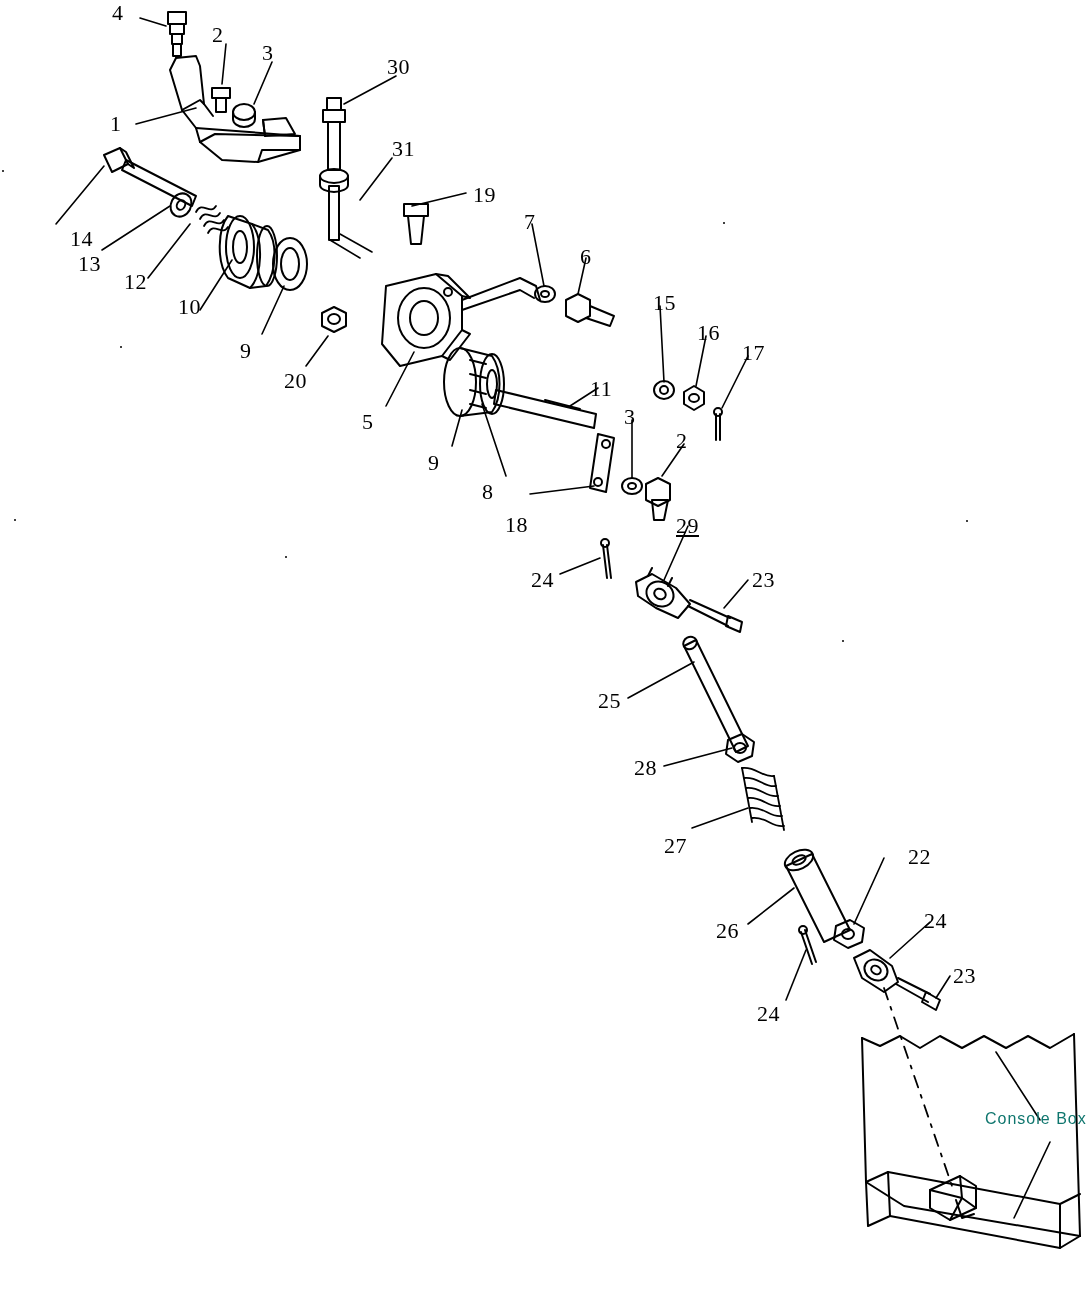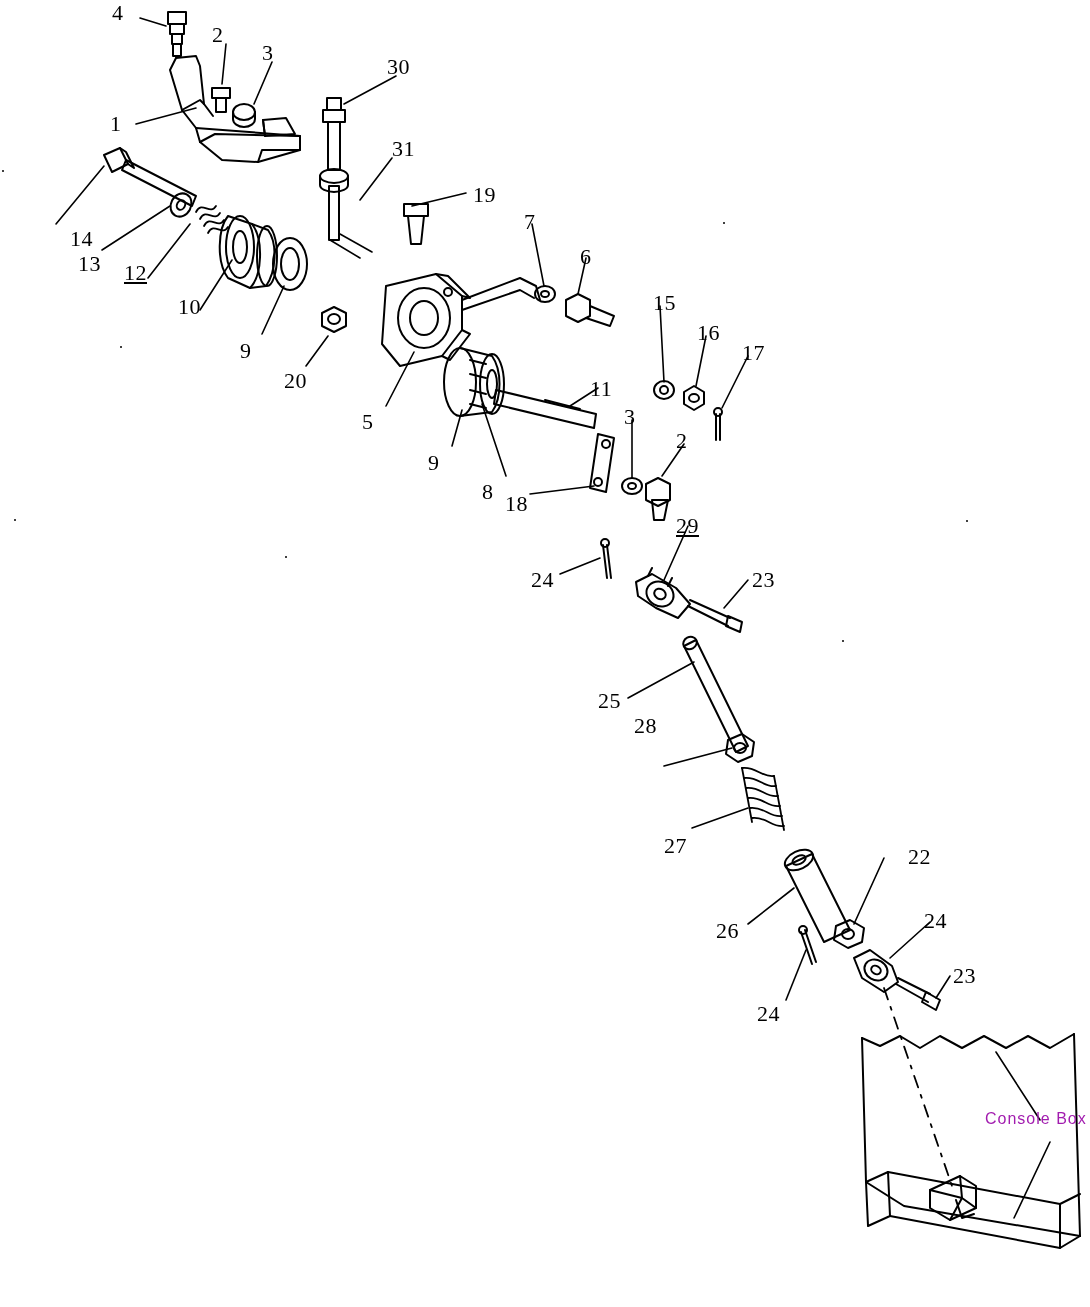--- a/index.html
+++ b/index.html
@@ -30,21 +30,21 @@
     font-size: 22px;
     color: #000000;
     white-space: nowrap;
     line-height: 1;
     letter-spacing: 0.5px;
   }
   .console-label {
     position: absolute;
     font-family: "Liberation Sans", sans-serif;
     font-size: 16px;
-    color: #a21caf;
+    color: #0f766e;
     white-space: nowrap;
     letter-spacing: 1px;
   }
   .speck {
     position: absolute;
     width: 2px;
     height: 2px;
     background: #000;
     border-radius: 50%;
   }
@@ -342,42 +342,42 @@
   </svg>
 
   <div class="callout" style="left:112px; top:2px;">4</div>
   <div class="callout" style="left:212px; top:24px;">2</div>
   <div class="callout" style="left:262px; top:42px;">3</div>
   <div class="callout" style="left:387px; top:56px;">30</div>
   <div class="callout" style="left:110px; top:113px;">1</div>
   <div class="callout" style="left:392px; top:138px;">31</div>
   <div class="callout" style="left:30px; top:228px;margin-left:40px;">14</div>
   <div class="callout" style="left:78px; top:253px;">13</div>
-  <div class="callout" style="left:124px; top:262px;text-decoration:underline;">12</div>
+  <div class="callout" style="left:124px; top:271px;">12</div>
   <div class="callout" style="left:473px; top:184px;">19</div>
   <div class="callout" style="left:524px; top:211px;">7</div>
   <div class="callout" style="left:580px; top:246px;">6</div>
   <div class="callout" style="left:178px; top:296px;">10</div>
   <div class="callout" style="left:240px; top:340px;">9</div>
   <div class="callout" style="left:284px; top:370px;">20</div>
   <div class="callout" style="left:653px; top:292px;">15</div>
   <div class="callout" style="left:697px; top:322px;">16</div>
   <div class="callout" style="left:742px; top:342px;">17</div>
   <div class="callout" style="left:590px; top:378px;">11</div>
   <div class="callout" style="left:624px; top:406px;">3</div>
   <div class="callout" style="left:676px; top:430px;">2</div>
   <div class="callout" style="left:362px; top:411px;">5</div>
   <div class="callout" style="left:428px; top:452px;">9</div>
   <div class="callout" style="left:482px; top:481px;">8</div>
-  <div class="callout" style="left:505px; top:493px;">18</div>
+  <div class="callout" style="left:505px; top:514px;">18</div>
   <div class="callout" style="left:676px; top:515px;text-decoration:underline;">29</div>
   <div class="callout" style="left:531px; top:569px;">24</div>
   <div class="callout" style="left:752px; top:569px;">23</div>
   <div class="callout" style="left:598px; top:690px;">25</div>
-  <div class="callout" style="left:634px; top:715px;text-align:center;">28</div>
+  <div class="callout" style="left:634px; top:757px;text-align:center;">28</div>
   <div class="callout" style="left:664px; top:820px;margin-top:15px;">27</div>
   <div class="callout" style="left:874px; top:846px;margin-left:34px;">22</div>
   <div class="callout" style="left:716px; top:920px;">26</div>
   <div class="callout" style="left:924px; top:910px;">24</div>
   <div class="callout" style="left:953px; top:965px;">23</div>
   <div class="callout" style="left:757px; top:1003px;">24</div>
 
   <div class="console-label" style="left:985px; top:1110px;">Console Box</div>
 
   <div class="speck" style="left:2px;   top:170px;"></div>

